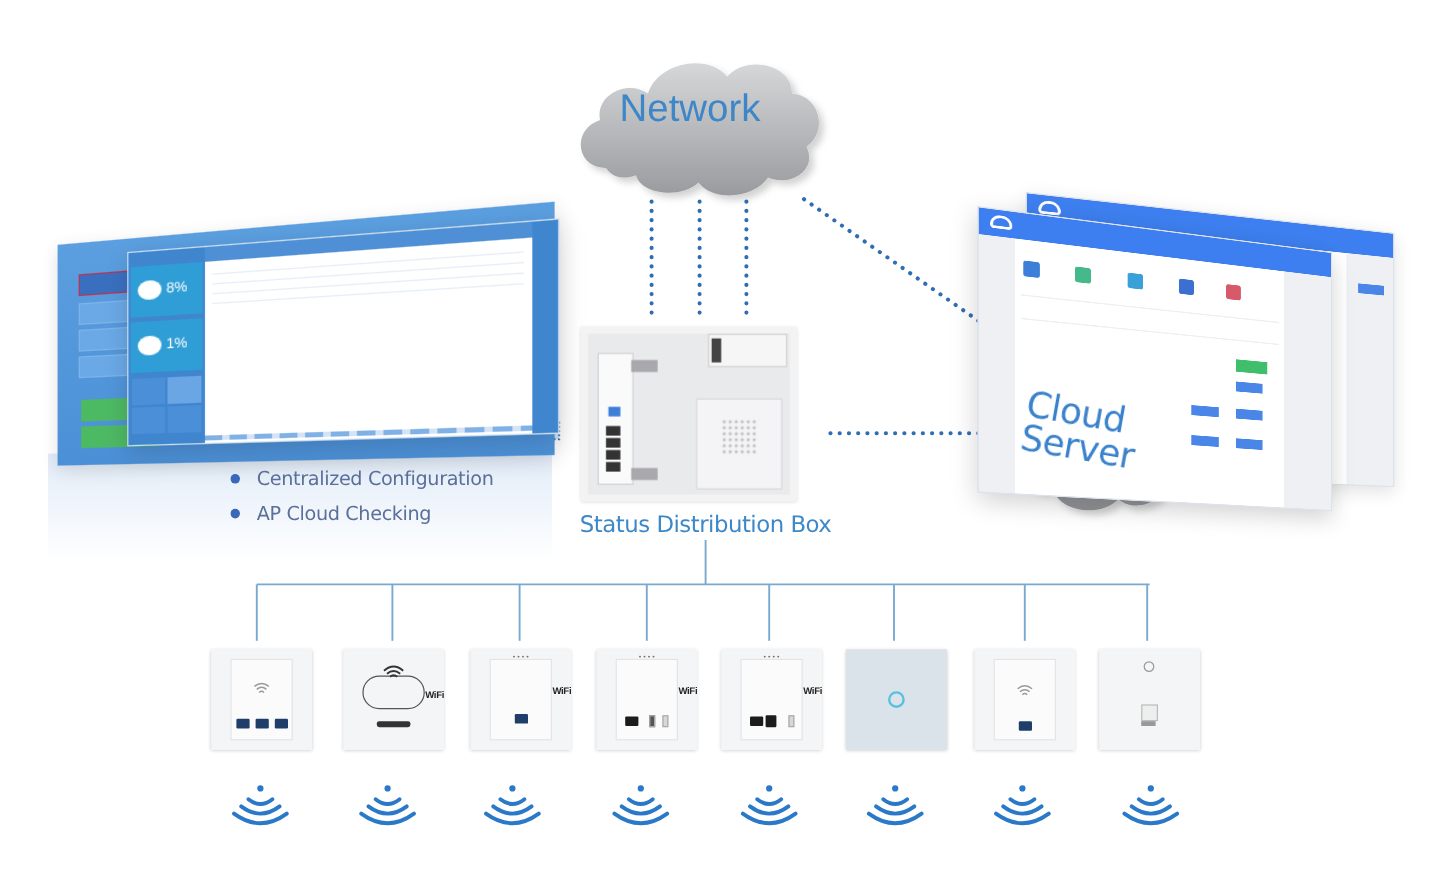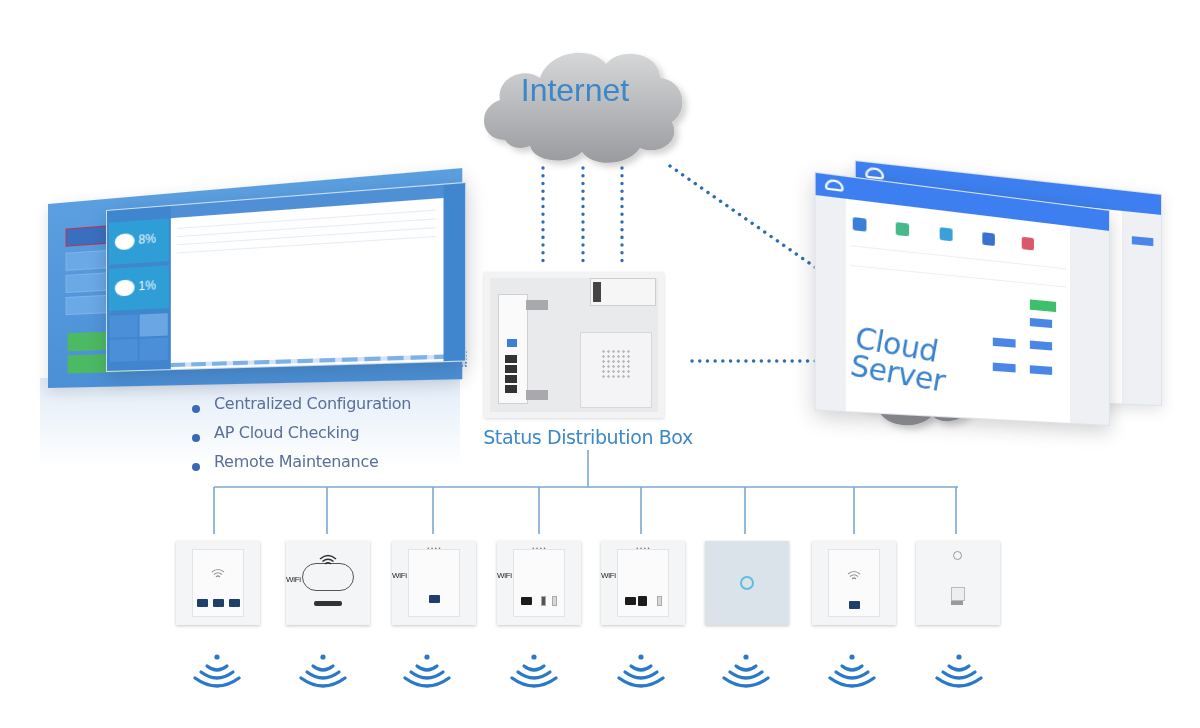--- a/index.html
+++ b/index.html
@@ -48,21 +48,21 @@
   .lf-bottom { position:absolute; left:64px; right:18px; bottom:2px; height:4px;
     background: repeating-linear-gradient(90deg,#7fb0e6 0 14px,#d5e4f5 14px 20px); }
 
   .left-reflect {
     left: 40px; top: 378px; width: 420px; height: 90px;
     background: linear-gradient(180deg, rgba(170,200,235,0.35), rgba(255,255,255,0));
   }
 
   
   .features { left: 192px; top: 384px; }
-  .feature { display:flex; align-items:flex-end; height: 29px; }
+  .feature { display:flex; align-items:center; height: 29px; }
   .feature .dot { width:8px; height:8px; border-radius:50%; background:#3a68b8; margin-right:14px; }
   .feature .txt { font-size:16px; color:#5a6f99; font-family: "DejaVu Sans", sans-serif; letter-spacing:-0.3px; }
 
   
   .dist-box {
     left: 484px; top: 272px; width: 180px; height: 146px;
     background: #e9eaec; border: 6px solid #f3f3f4; box-sizing: border-box;
     box-shadow: 0 1px 3px rgba(0,0,0,0.15);
   }
   .db-module { position:absolute; left:8px; top:16px; width:28px; height:108px; background:#fafafa; border:1px solid #cfcfd2; }
@@ -109,21 +109,21 @@
   .device {
     position:absolute; top: 541px; width: 84px; height: 84px;
     background: #f4f5f7; box-shadow: 0 1px 3px rgba(0,0,0,0.22);
     box-sizing: border-box;
   }
   .device .inner { position:absolute; left:16px; top:8px; width:52px; height:68px; background:#fbfbfc; border:1px solid #e3e4e8; box-sizing:border-box; }
   .device.glass { background:#dbe3ea; }
   .port { position:absolute; width:11px; height:8px; background:#1f3f6a; border-radius:1px; }
   .port.black { background:#1c1c1c; }
   .usb { position:absolute; width:5px; height:10px; background:#d8d8dc; border:1px solid #aaa; box-sizing:border-box; }
-  .wifi-text { position:absolute; width:100%; text-align:left; font-size:8px; font-weight:normal; color:#222; letter-spacing:-0.3px; }
+  .wifi-text { position:absolute; width:100%; text-align:right; font-size:8px; font-weight:bold; color:#222; letter-spacing:-0.3px; }
   .led { position:absolute; width:100%; text-align:center; font-size:6px; color:#777; top:4px; }
 
   .signal { position:absolute; top: 650px; width: 60px; height: 40px; }
 </style>
 </head>
 <body>
 
 <svg class="layer" width="1200" height="728">
 
   <g>
@@ -166,21 +166,21 @@
     <line x1="327" y1="487" x2="327" y2="534"></line>
     <line x1="433" y1="487" x2="433" y2="534"></line>
     <line x1="539" y1="487" x2="539" y2="534"></line>
     <line x1="641" y1="487" x2="641" y2="534"></line>
     <line x1="745" y1="487" x2="745" y2="534"></line>
     <line x1="854" y1="487" x2="854" y2="534"></line>
     <line x1="956" y1="487" x2="956" y2="534"></line>
   </g>
 </svg>
 
-<div class="abs internet-label">Internet</div>
+<div class="abs internet-label">Network</div>
 
 <div class="abs left-reflect"></div>
 <div class="abs left-back">
   <div class="lb-menu active" style="top:26px"></div>
   <div class="lb-menu" style="top:50px"></div>
   <div class="lb-menu" style="top:72px"></div>
   <div class="lb-menu" style="top:94px"></div>
   <div class="lb-green" style="top:130px"></div>
   <div class="lb-green" style="top:152px"></div>
 </div>
@@ -209,24 +209,20 @@
 </div>
 
 <div class="abs features">
   <div class="feature">
     <span class="dot"></span>
     <span class="txt">Centralized Configuration</span>
   </div>
   <div class="feature">
     <span class="dot"></span>
     <span class="txt">AP Cloud Checking</span>
-  </div>
-  <div class="feature">
-    <span class="dot"></span>
-    <span class="txt">Remote Maintenance</span>
   </div>
 </div>
 
 <div class="abs dist-box">
   <div class="db-module">
     <div class="db-port" style="top:60px"></div>
     <div class="db-port" style="top:70px"></div>
     <div class="db-port" style="top:80px"></div>
     <div class="db-port" style="top:90px"></div>
     <div style="position:absolute;left:8px;top:44px;width:10px;height:8px;background:#3d7fd8"></div>

